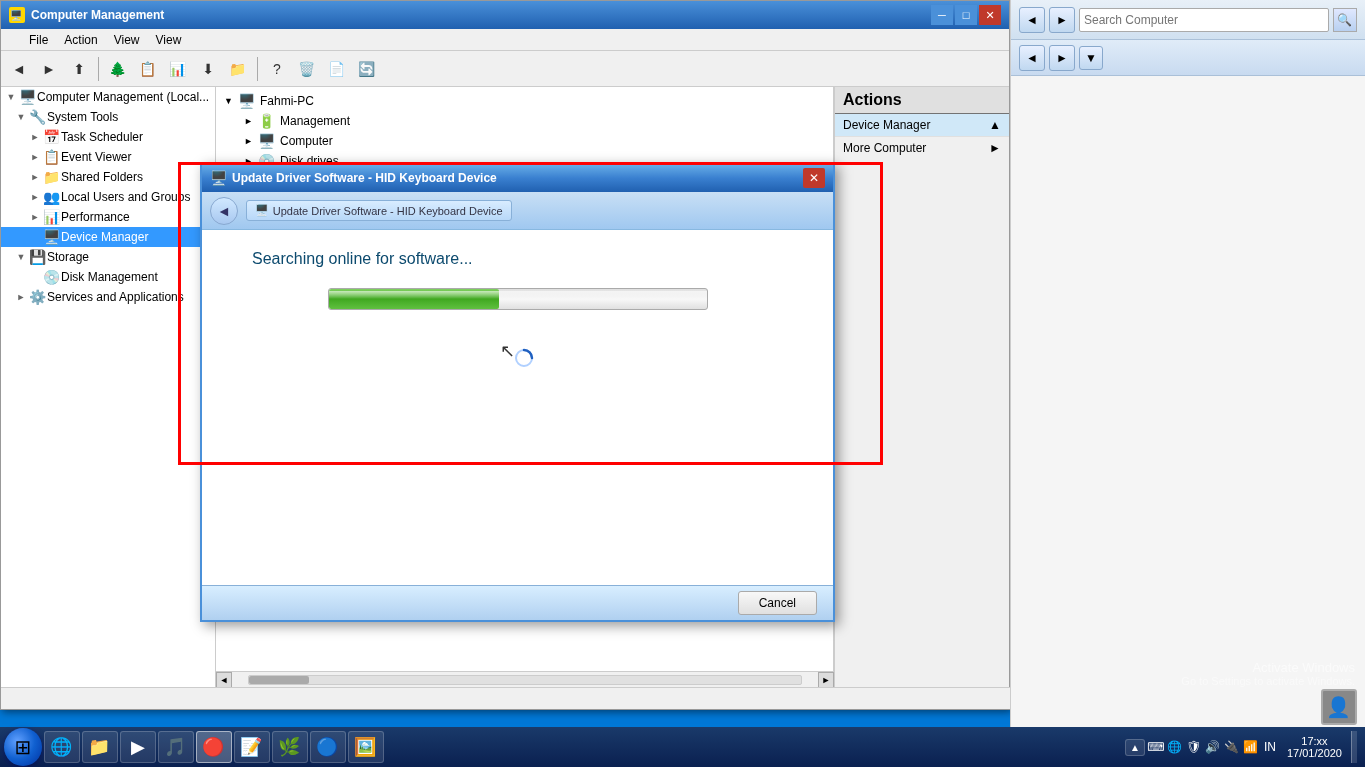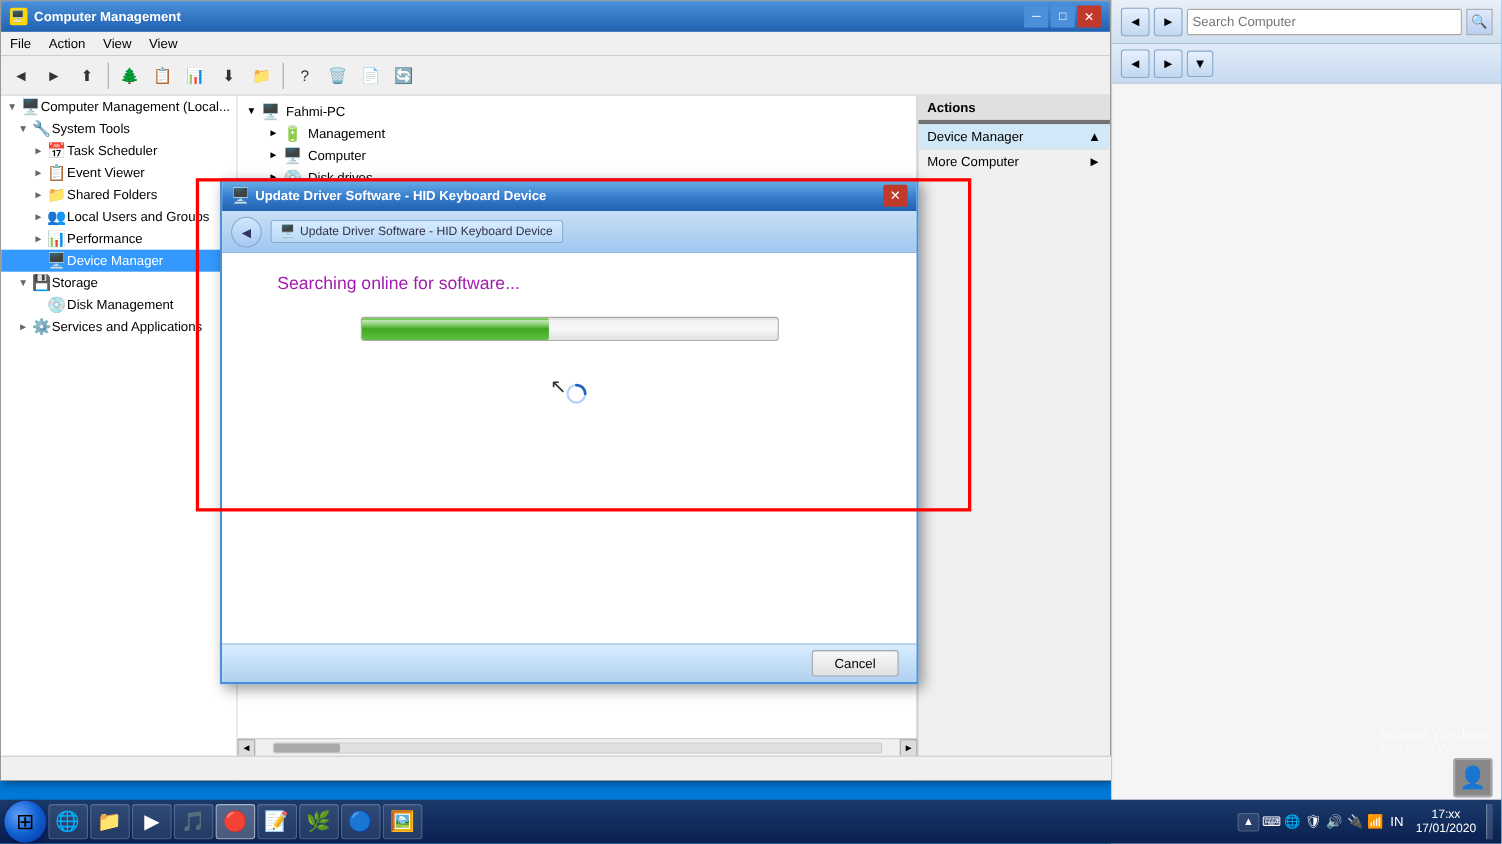--- a/index.html
+++ b/index.html
@@ -73,21 +73,21 @@
     .title-btn.minimize { background: #4a90d9; }
     .title-btn.maximize { background: #4a90d9; }
     .title-btn.close { background: #c0392b; }
 
     
     .menu-bar {
       background: #f0f0f0;
       height: 22px;
       display: flex;
       align-items: center;
-      padding: 0 0;
+      padding: 0 20px;
       border-bottom: 1px solid #ccc;
     }
 
     .menu-item {
       padding: 2px 8px;
       cursor: pointer;
       font-size: 12px;
       color: #000;
     }
 
@@ -198,22 +198,22 @@
       width: 175px;
       background: #f0f0f0;
       border-left: 1px solid #ccc;
       font-size: 12px;
     }
 
     .actions-header {
       background: #e0e0e0;
       padding: 4px 8px;
       font-weight: bold;
-      border-bottom: 4px solid #737373;
-      font-size: 12px;
+      border-bottom: 1px solid #737373;
+      font-size: 16px;
     }
 
     .action-item {
       display: flex;
       align-items: center;
       justify-content: space-between;
       padding: 4px 8px;
       cursor: pointer;
       border-bottom: 1px solid #e0e0e0;
       background: #d0e8f8;
@@ -373,21 +373,21 @@
       flex: 1;
       background: white;
       padding: 20px 30px;
       display: flex;
       flex-direction: column;
       align-items: center;
     }
 
     .searching-text {
       font-size: 16px;
-      color: #a21caf;
+      color: #0c4a6e;
       margin-bottom: 20px;
       align-self: flex-start;
       padding-left: 20px;
     }
 
     .progress-container {
       width: 380px;
       height: 22px;
       background: linear-gradient(to bottom, #e0e0e0 0%, #f8f8f8 50%, #e0e0e0 100%);
       border: 1px solid #aaa;

